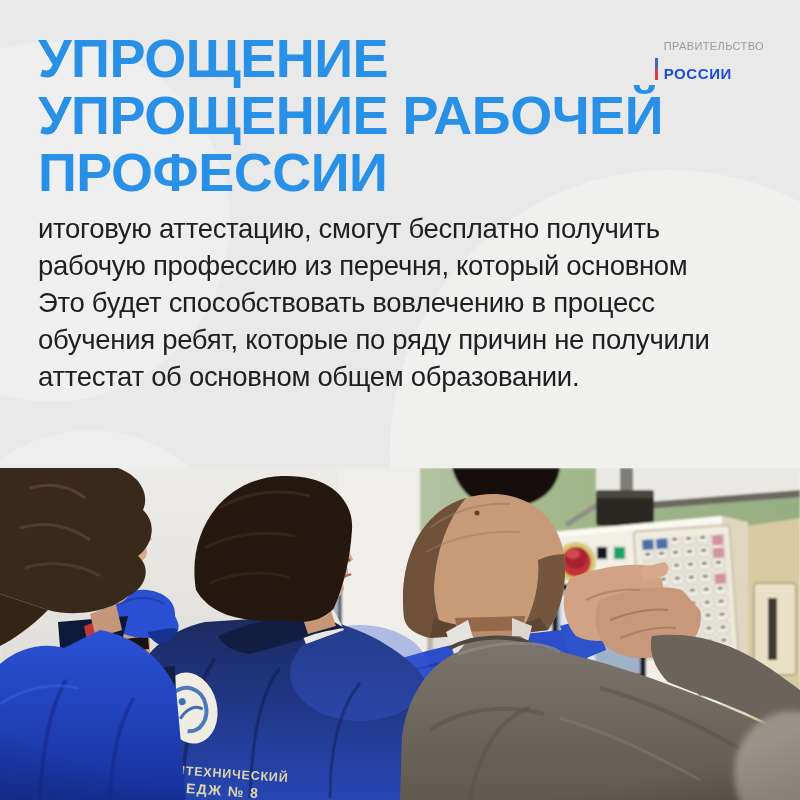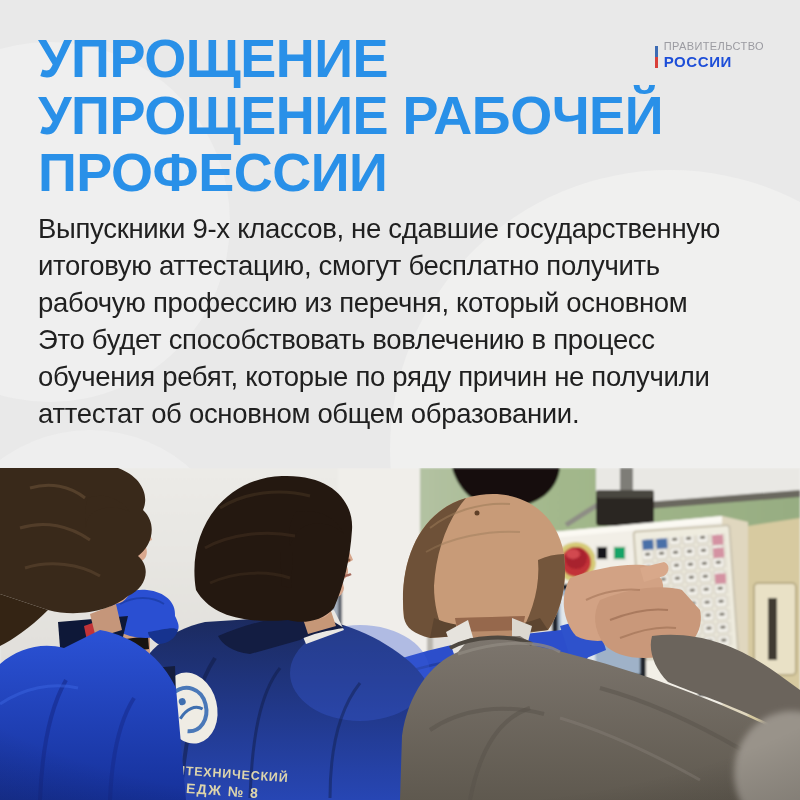--- a/index.html
+++ b/index.html
@@ -6,21 +6,21 @@
   body{font-family:"Liberation Sans",sans-serif;background:#d0d0d0;}
   .card{position:relative;width:800px;height:800px;background:#e9e9e9;overflow:hidden;}
   .bg-circle{position:absolute;border-radius:50%;}
   .bg-c1{left:-130px;top:42px;width:360px;height:360px;background:#efefef;}
   .bg-c2{right:-150px;top:170px;width:560px;height:560px;background:#f0f0ef;}
   .bg-c3{left:-60px;top:430px;width:300px;height:300px;background:#eeeeee;}
   .content{position:absolute;left:38px;top:30px;right:36px;}
   .title{color:#2990e8;font-weight:800;font-size:54px;line-height:57px;letter-spacing:-0.5px;margin:0 0 9px 0;}
   .logo{position:absolute;top:10px;right:0;display:flex;align-items:flex-end;gap:6px;}
   .logo-bar{width:3px;height:22px;margin-bottom:2px;background:linear-gradient(to bottom,#3d6cb4 0%,#3d6cb4 48%,#d9403a 48%,#d9403a 100%);}
-  .logo-text{display:flex;flex-direction:column;}
+  .logo-text{display:flex;flex-direction:column;gap:12px;}
   .logo-line1{font-size:11px;line-height:13px;color:#9b9ba1;letter-spacing:0.4px;}
   .logo-line2{font-size:15px;line-height:17px;font-weight:bold;color:#1d4ed8;letter-spacing:0.6px;}
   .para{color:#202020;font-size:27.5px;line-height:37px;letter-spacing:-0.3px;}
   .para .line{white-space:pre-wrap;}
   .para b{font-weight:normal;}
   .para + .para{}
   .photo{position:absolute;left:0;top:468px;width:800px;height:332px;}
   .photo svg{display:block;}
 </style>
 </head>
@@ -40,21 +40,20 @@
       </div>
     </div>
 
     <h1 class="title">
       <div>УПРОЩЕНИЕ</div>
       <div>УПРОЩЕНИЕ РАБОЧЕЙ</div>
       <div>ПРОФЕССИИ</div>
     </h1>
 
     <div class="para">
-      <div class="line"><span>Выпускники 9-х классов, не сдавшие государственную</span><b></b><span></span></div>
       <div class="line"><span>итоговую аттестацию, </span><b>смогут бесплатно получить</b><span></span></div>
       <div class="line"><span></span><b>рабочую профессию</b><span> из перечня, который основном</span></div>
     </div>
 
     <div class="para">
       <div class="line"><span>Это </span><b>будет способствовать</b><span> вовлечению в процесс</span></div>
       <div class="line"><span>обучения ребят, которые по ряду причин не получили</span><b></b><span></span></div>
       <div class="line"><span>аттестат об основном общем образовании.</span><b></b><span></span></div>
     </div>
   </div>

